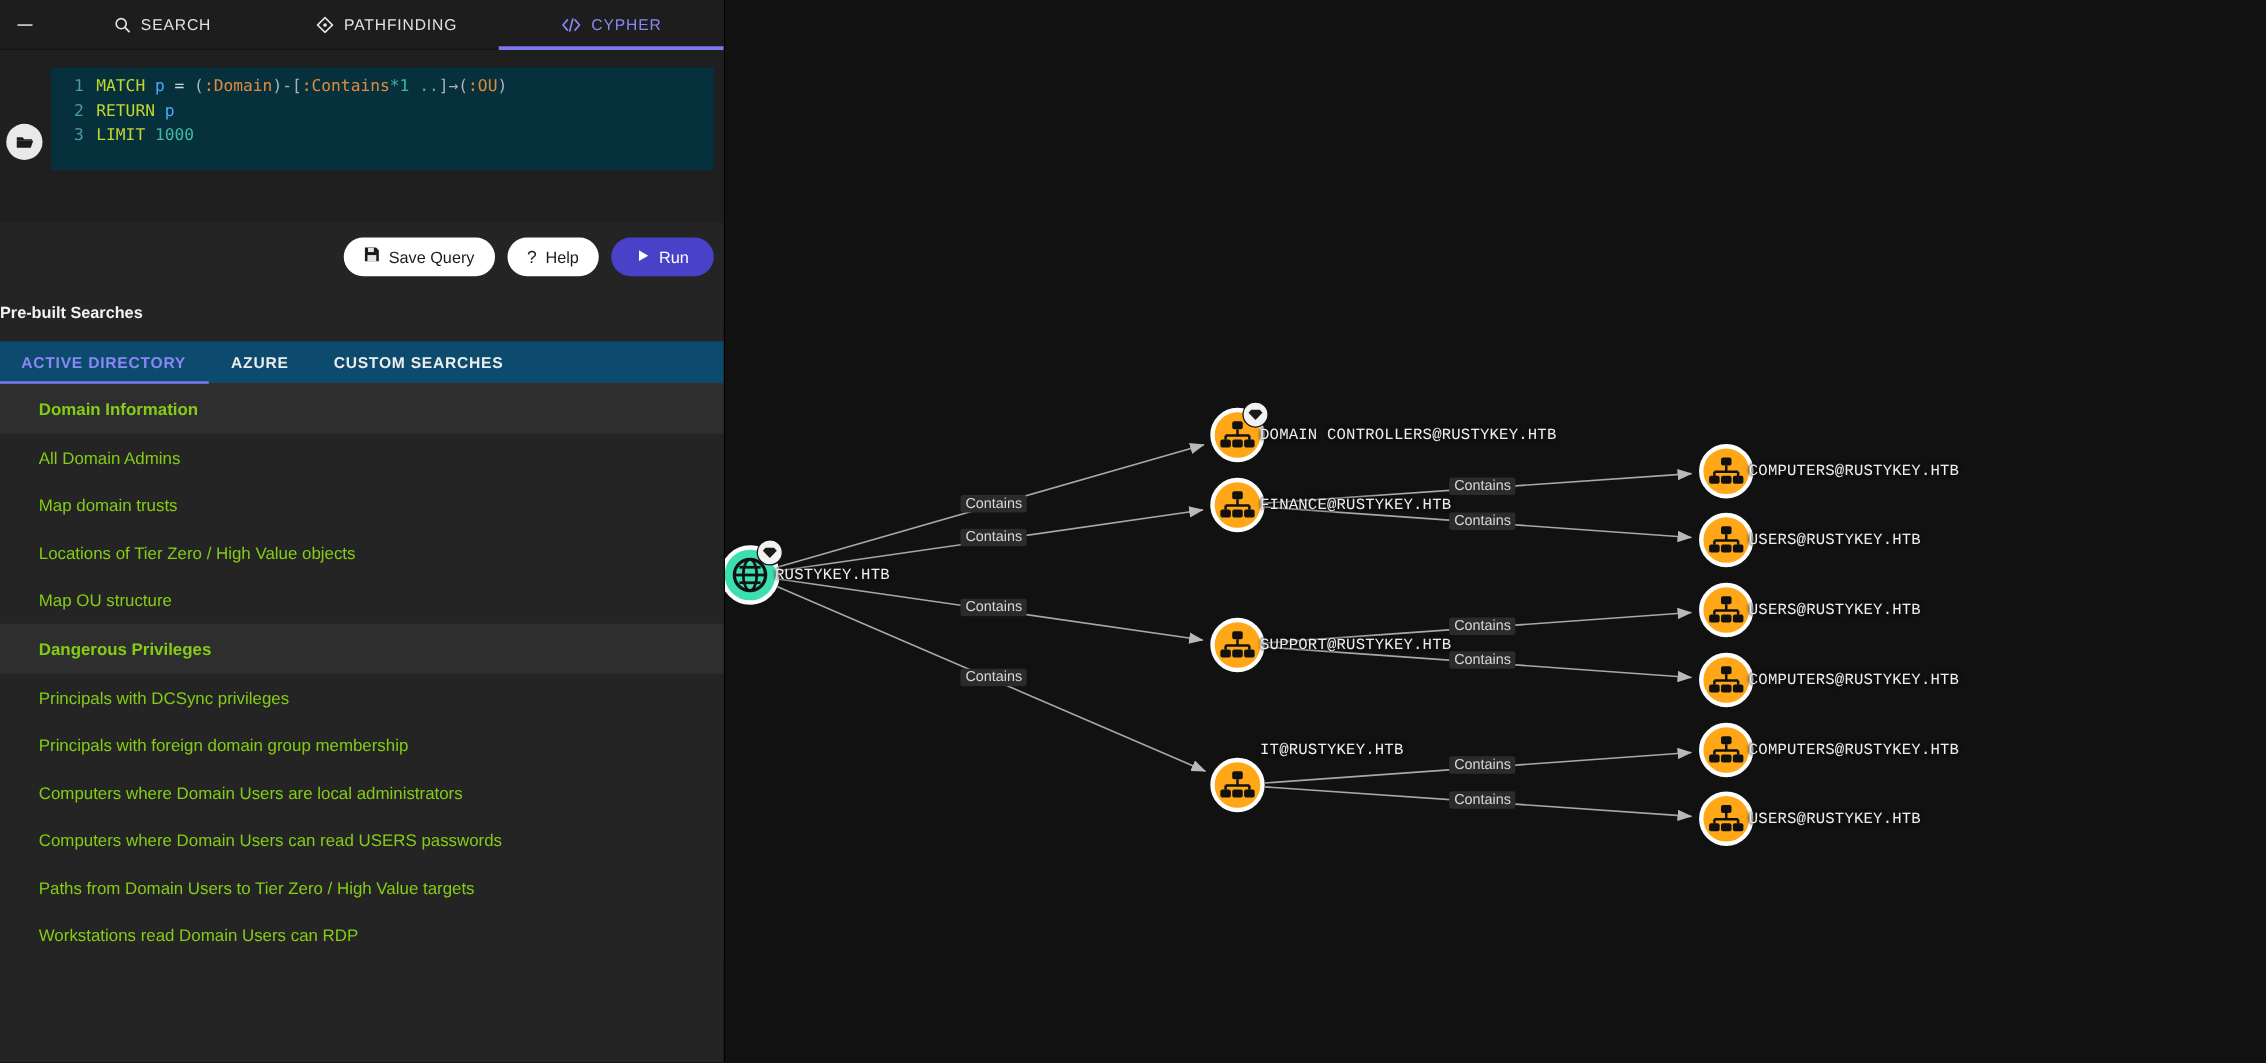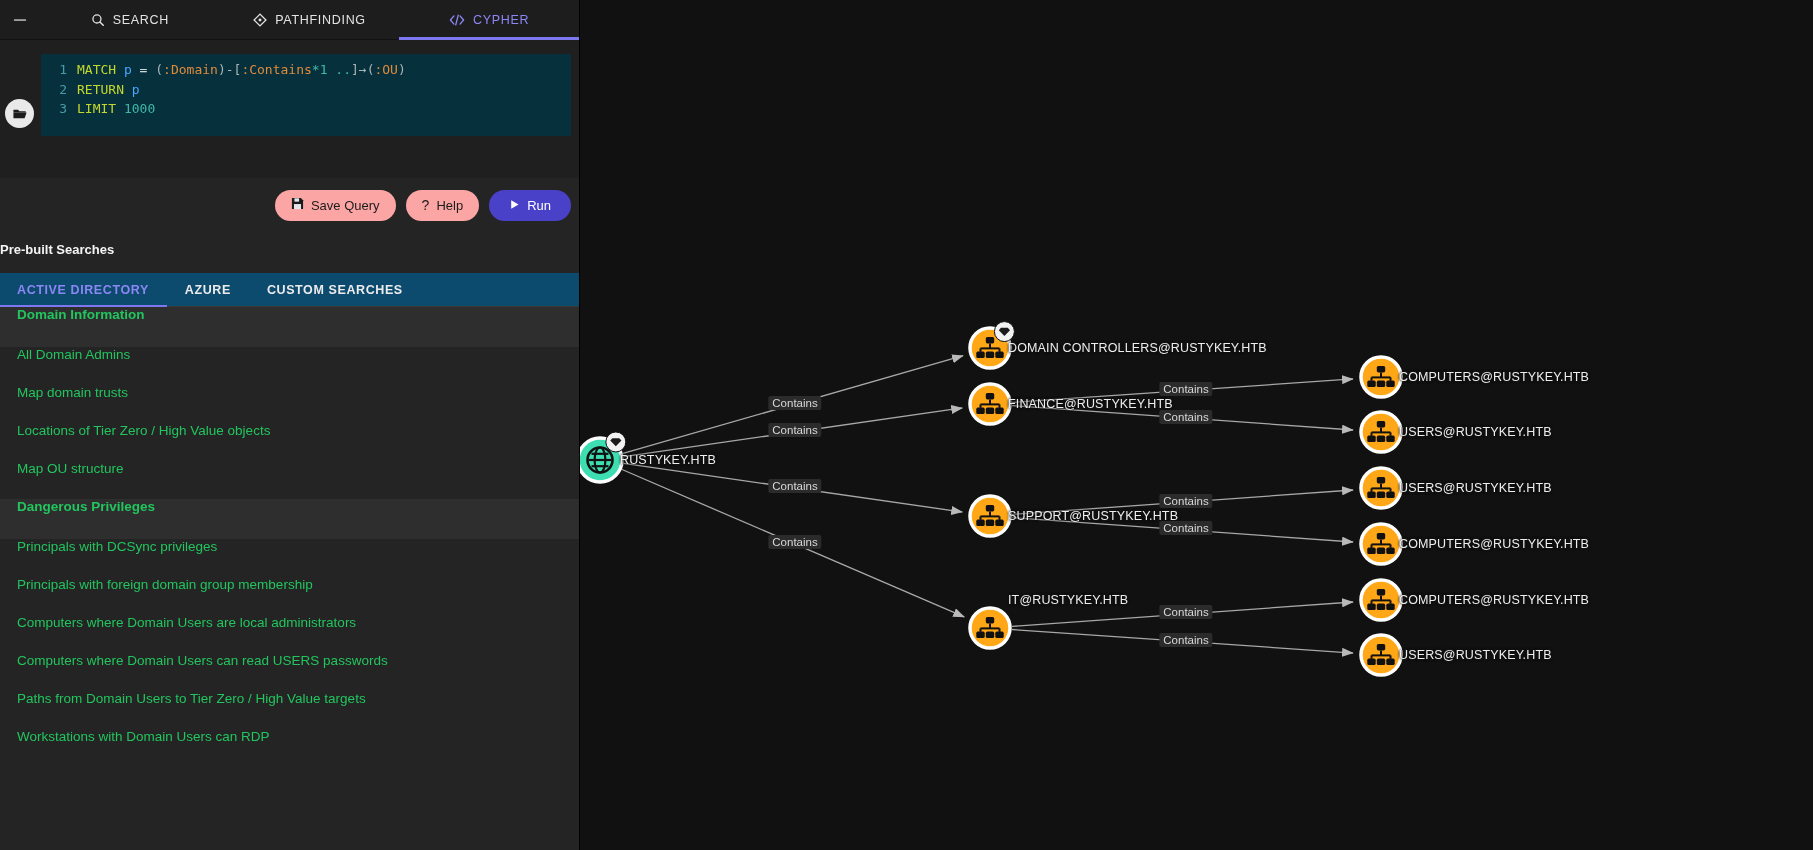--- a/index.html
+++ b/index.html
@@ -26,21 +26,21 @@
   }
   .node-glyph { fill: #111111; }
   .badge-bg { fill: #f2f2f2; stroke: #111111; stroke-width: 1; }
   .badge-glyph { fill: #1b1b1b; }
   .edge-line { stroke: #a8a8a8; stroke-width: 1.3; fill: none; }
   .edge-arrow { fill: #b9b9b9; }
 
   .node-label {
     position: absolute;
     color: #eeeeee;
-    font-family: Liberation Sans, sans-serif;
+    font-family: Liberation Mono, monospace;
     font-size: 12.5px;
     letter-spacing: 0.15px;
     white-space: nowrap;
     text-shadow: 0 0 3px #111, 0 0 3px #111;
     pointer-events: none;
   }
   .edge-label {
     position: absolute;
     color: #d8d8d8;
     background: #2b2b2b;
@@ -142,21 +142,21 @@
     gap: 7px;
     height: 31px;
     padding: 0 16px;
     border-radius: 16px;
     font-size: 13px;
     font-weight: 500;
     cursor: pointer;
     border: none;
     font-family: "Liberation Sans", sans-serif;
   }
-  .btn-light { background: #fca5a5; color: #1b1b1b; }
+  .btn-light { background: #ffffff; color: #1b1b1b; }
   .btn-run   { background: #4a41c9; color: #ffffff; padding: 0 20px; }
 
   
   #prebuilt-title {
     color: #f4f4f4;
     font-size: 13px;
     font-weight: bold;
     padding: 18px 0 0 0;
     background: #242424;
   }
@@ -179,24 +179,24 @@
   .sub-tab:first-child { padding-left: 17px; }
   .sub-tab.active { color: #8b87f5; }
   .sub-tab.active::after {
     content: ""; position: absolute; left: 0; right: 0; bottom: -1px;
     height: 2.5px; background: #7d78f0;
   }
 
   #search-list { background: #242424; }
   .list-item {
     height: 38px;
-    display: flex; 
-    padding-left: 17px;
+    display: flex; align-items: center;
+    padding-left: 31px;
     font-size: 13.5px;
-    color: #22c55e;
+    color: #84cc16;
     cursor: pointer;
   }
   .list-item.category {
     font-weight: bold;
     background: #2e2e2e;
     height: 40px;
   }
 </style>
 </head>
 <body>
@@ -520,17 +520,17 @@
         <div class="list-item">
           <span>Computers where Domain Users are local administrators</span>
         </div>
         <div class="list-item">
           <span>Computers where Domain Users can read USERS passwords</span>
         </div>
         <div class="list-item">
           <span>Paths from Domain Users to Tier Zero / High Value targets</span>
         </div>
         <div class="list-item">
-          <span>Workstations with Domain Users can RDP</span>
+          <span>Workstations read Domain Users can RDP</span>
         </div>
       </div>
   </div>
 </div>
 
 </body></html>

